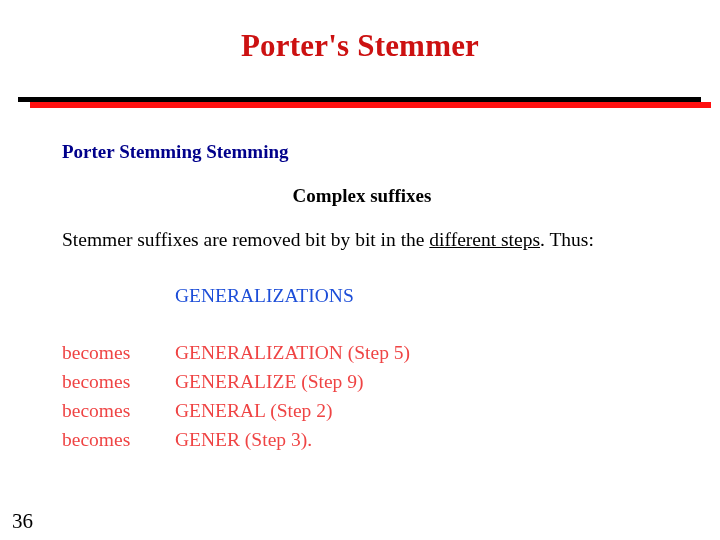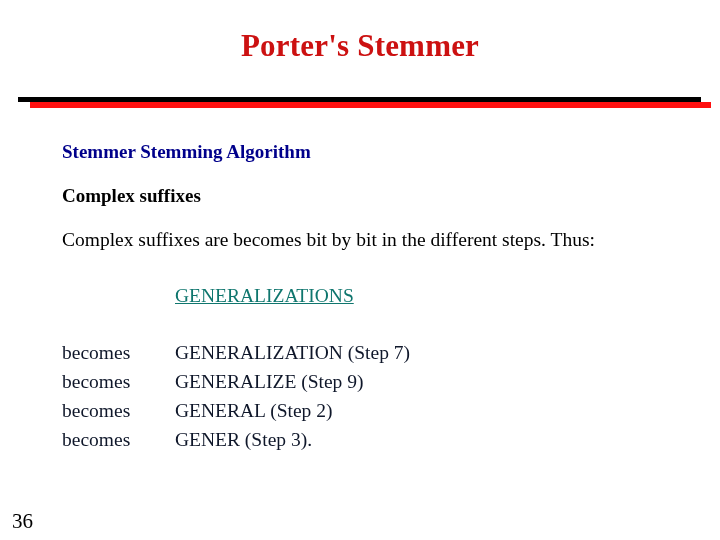--- a/index.html
+++ b/index.html
@@ -83,53 +83,54 @@
   }
 
   .heading-black {
     font-family: "Liberation Serif", "DejaVu Serif", serif;
     font-weight: bold;
     font-size: 19px;
     line-height: 23px;
     color: #000000;
     margin: 0 0 20px 0;
     white-space: nowrap;
+    text-align: center;
   }
 
   .paragraph {
     font-family: "Liberation Serif", "DejaVu Serif", serif;
     font-size: 19.5px;
     line-height: 25px;
     color: #000000;
     margin: 0;
     width: 552px;
   }
   .paragraph .underlined {
+    text-decoration: underline;
   }
 
   .centered-word {
     font-family: "Liberation Serif", "DejaVu Serif", serif;
     font-size: 19.5px;
     line-height: 25px;
-    color: #0f766e;
+    color: #1d4ed8;
     margin: 31px 0 0 113px;
     white-space: nowrap;
-    text-decoration: underline;
   }
 
   
   .becomes-table {
     margin: 30px 0 0 0;
     border-collapse: collapse;
   }
   .becomes-table td {
     font-family: "Liberation Serif", "DejaVu Serif", serif;
     font-size: 19.5px;
     line-height: 29px;
-    color: #0f172a;
+    color: #ef4444;
     padding: 0;
     vertical-align: top;
     white-space: nowrap;
     margin-top: 28px;
   }
   .becomes-table td.col-label {
     width: 113px;
   }
   .becomes-table td.col-value {
     width: 420px;
@@ -153,35 +154,35 @@
 
   <div class="slide-title">Porter's Stemmer</div>
 
   <div class="divider">
     <div class="divider-black"></div>
     <div class="divider-red"></div>
   </div>
 
   <div class="body-area">
 
-    <div class="heading-blue">Stemmer Stemming Algorithm</div>
+    <div class="heading-blue">Porter Stemming Stemming</div>
 
     <div class="heading-black">Complex suffixes</div>
 
     <p class="paragraph">
-      <span>Complex suffixes are becomes bit by bit in the </span><span class="underlined">different steps</span><span>. Thus:</span>
+      <span>Stemmer suffixes are removed bit by bit in the </span><span class="underlined">different steps</span><span>. Thus:</span>
     </p>
 
     <div class="centered-word">GENERALIZATIONS</div>
 
     <table class="becomes-table">
       <tbody>
         <tr>
           <td class="col-label">becomes</td>
-          <td class="col-value">GENERALIZATION (Step 7)</td>
+          <td class="col-value">GENERALIZATION (Step 5)</td>
         </tr>
         <tr>
           <td class="col-label">becomes</td>
           <td class="col-value">GENERALIZE (Step 9)</td>
         </tr>
         <tr>
           <td class="col-label">becomes</td>
           <td class="col-value">GENERAL (Step 2)</td>
         </tr>
         <tr>

